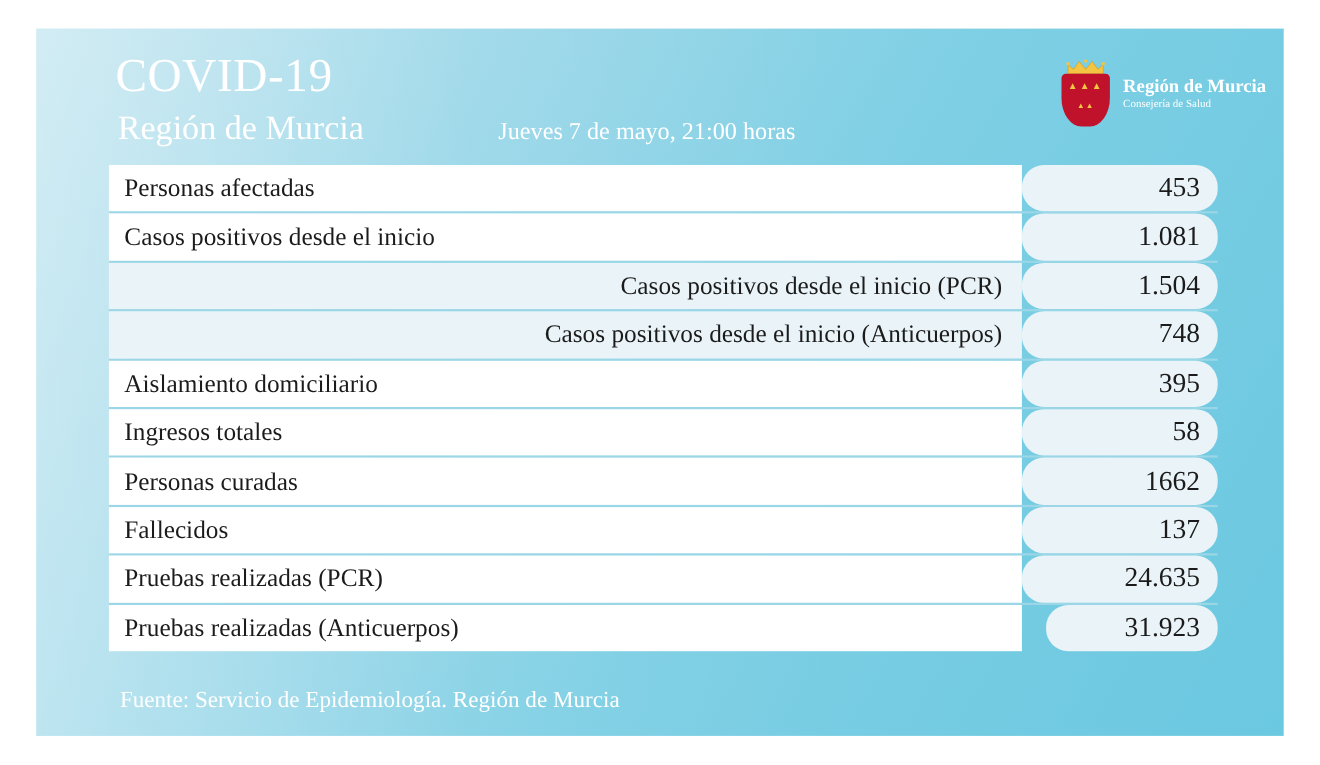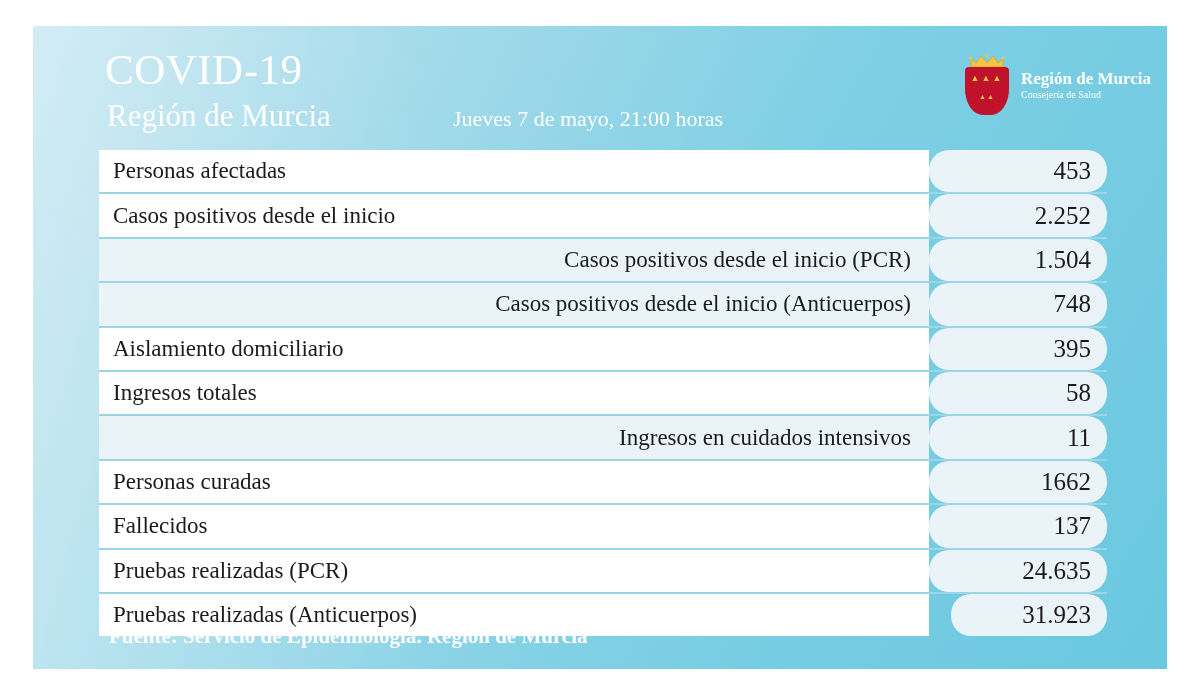--- a/index.html
+++ b/index.html
@@ -200,21 +200,20 @@
     background: #eaf4f8;
   }
 
   .source {
     position: absolute;
     left: 76px;
     bottom: 20px;
     font-size: 21px;
     color: #ffffff;
     font-family: "Liberation Serif", serif;
-    font-weight: bold;
   }
 </style>
 </head>
 <body>
 
 <div class="stage">
   <div class="panel">
 
     <div class="header">
       <div class="title">COVID-19</div>
@@ -241,42 +240,38 @@
       </div>
     </div>
 
     <div class="table">
       <div class="row">
         <div class="cell-label">Personas afectadas</div>
         <div class="cell-value">453</div>
       </div>
       <div class="row">
         <div class="cell-label">Casos positivos desde el inicio</div>
-        <div class="cell-value">2.252</div>
+        <div class="cell-value">1.081</div>
       </div>
       <div class="row sub">
         <div class="cell-label">Casos positivos desde el inicio (PCR)</div>
         <div class="cell-value">1.504</div>
       </div>
       <div class="row sub">
         <div class="cell-label">Casos positivos desde el inicio (Anticuerpos)</div>
         <div class="cell-value">748</div>
       </div>
       <div class="row">
         <div class="cell-label">Aislamiento domiciliario</div>
         <div class="cell-value">395</div>
       </div>
       <div class="row">
         <div class="cell-label">Ingresos totales</div>
         <div class="cell-value">58</div>
       </div>
-      <div class="row sub">
-        <div class="cell-label">Ingresos en cuidados intensivos</div>
-        <div class="cell-value">11</div>
-      </div>
       <div class="row">
         <div class="cell-label">Personas curadas</div>
         <div class="cell-value">1662</div>
       </div>
       <div class="row">
         <div class="cell-label">Fallecidos</div>
         <div class="cell-value">137</div>
       </div>
       <div class="row">
         <div class="cell-label">Pruebas realizadas (PCR)</div>

